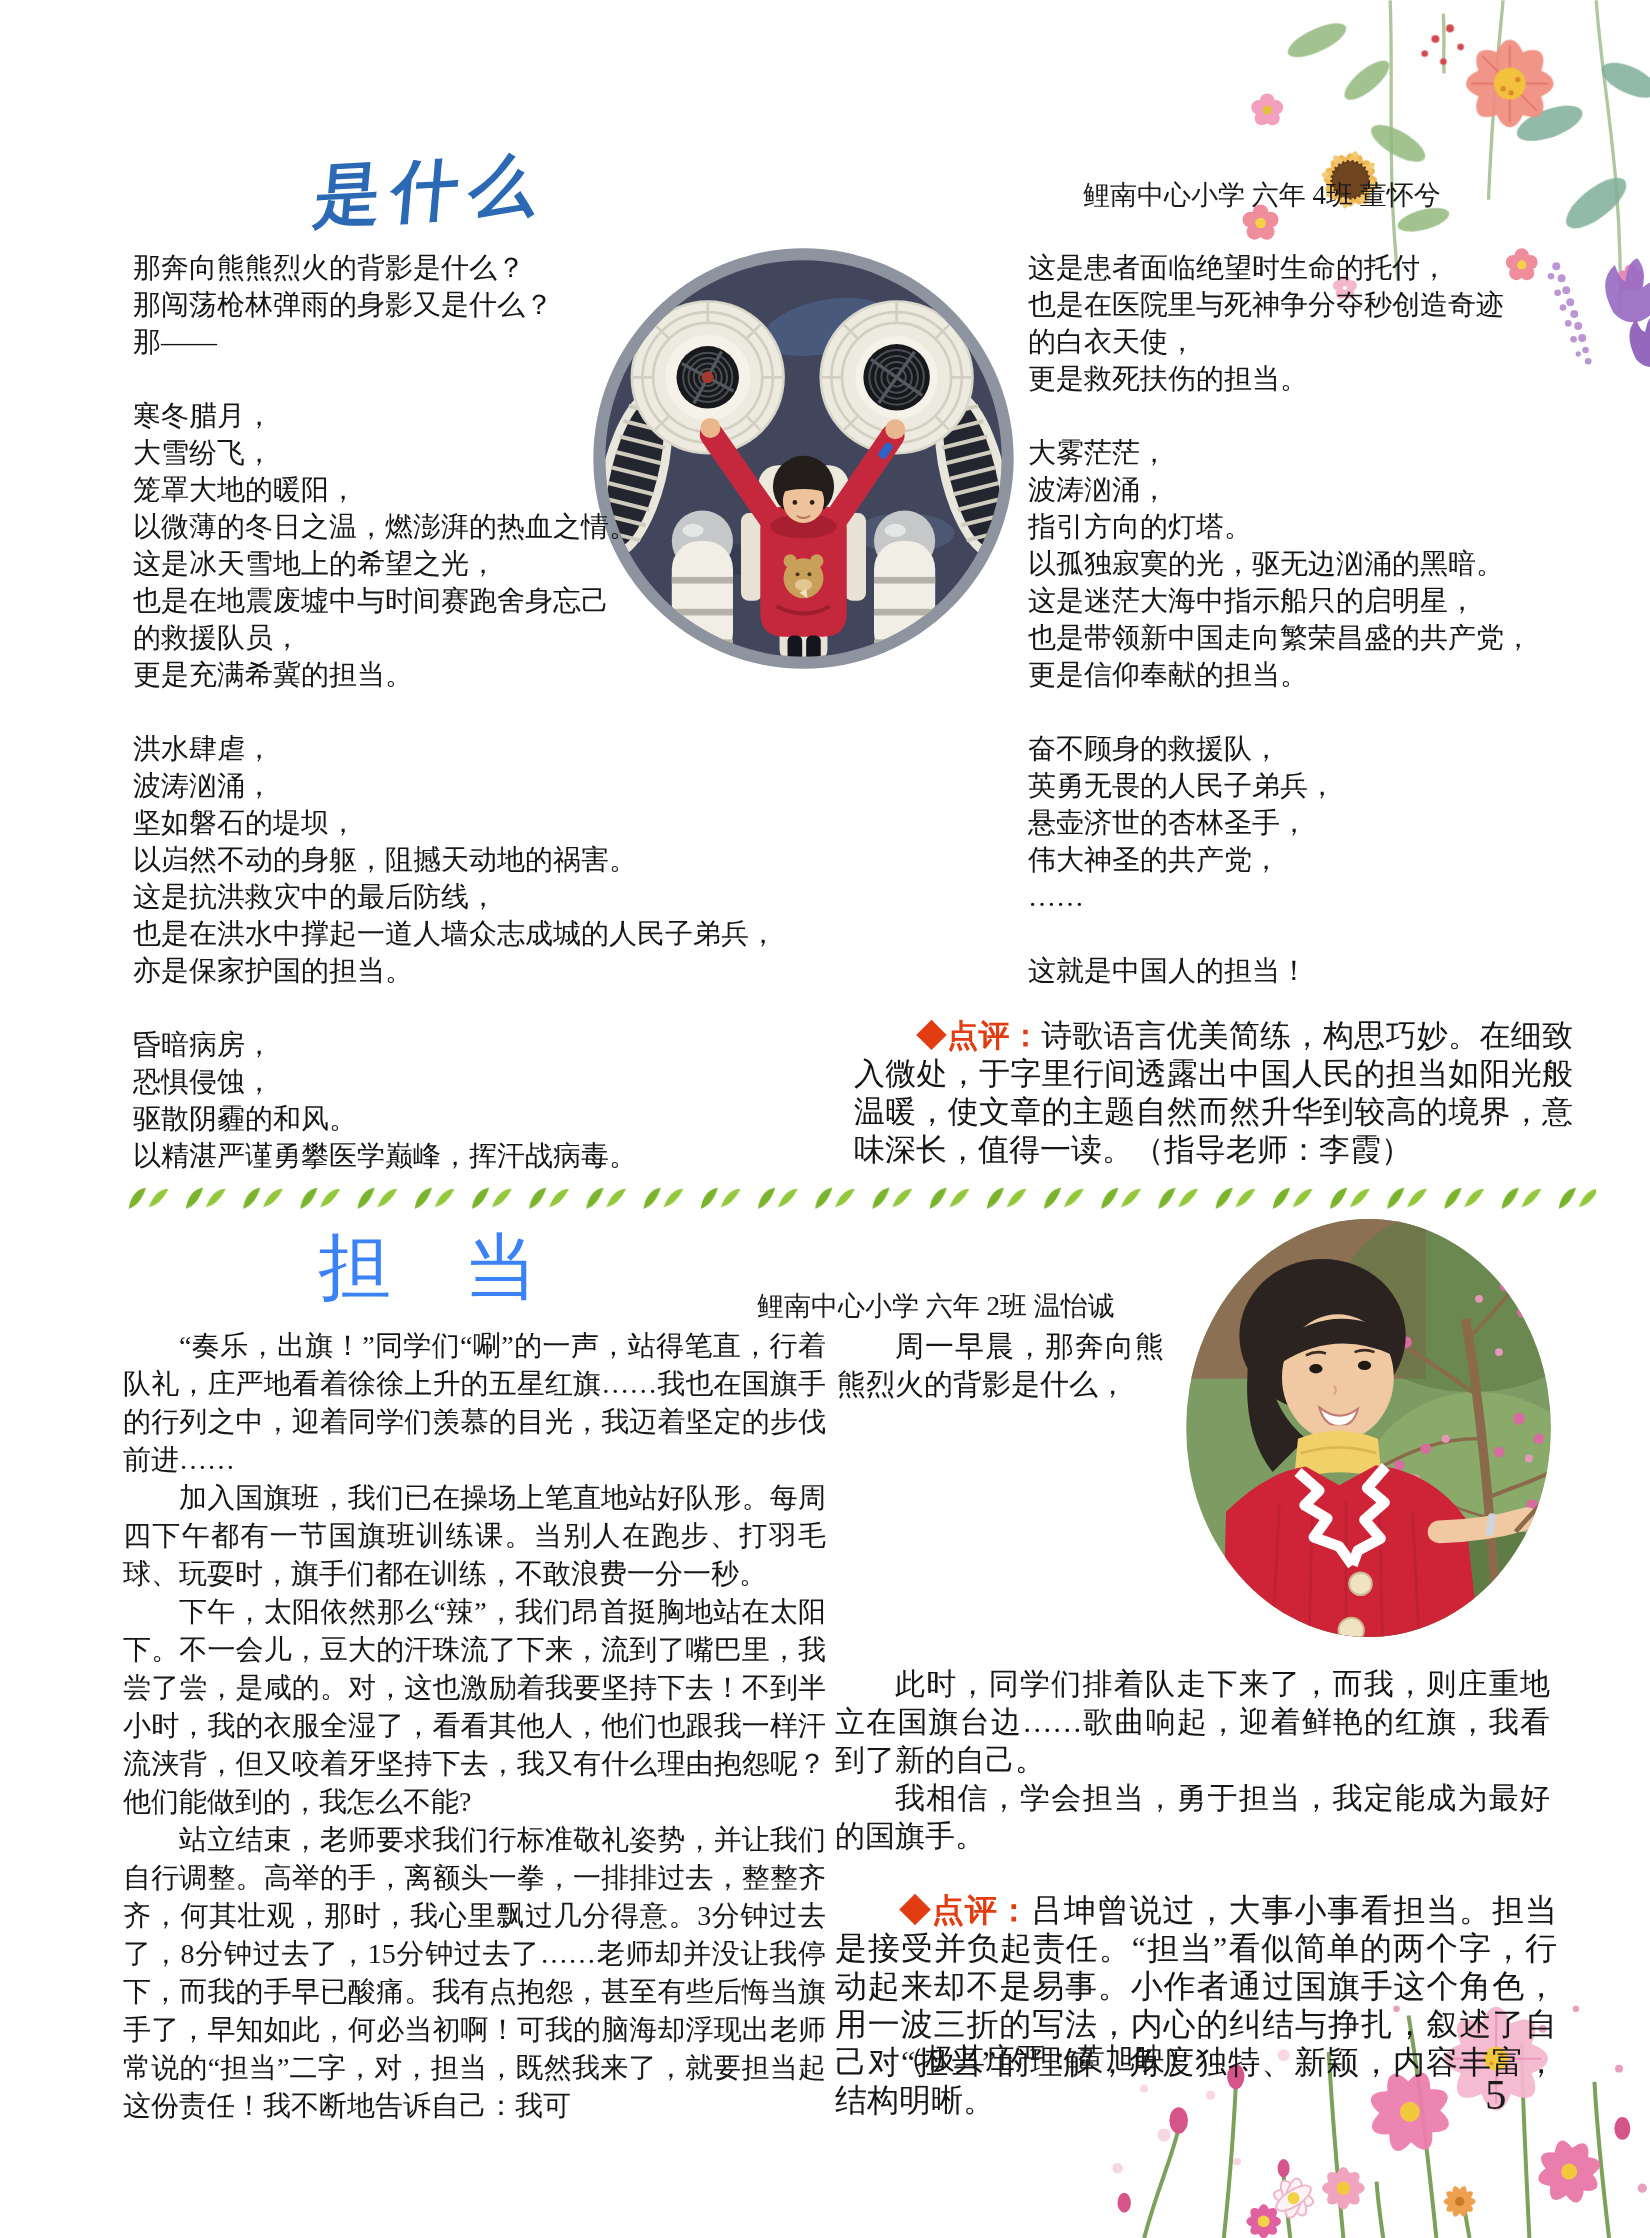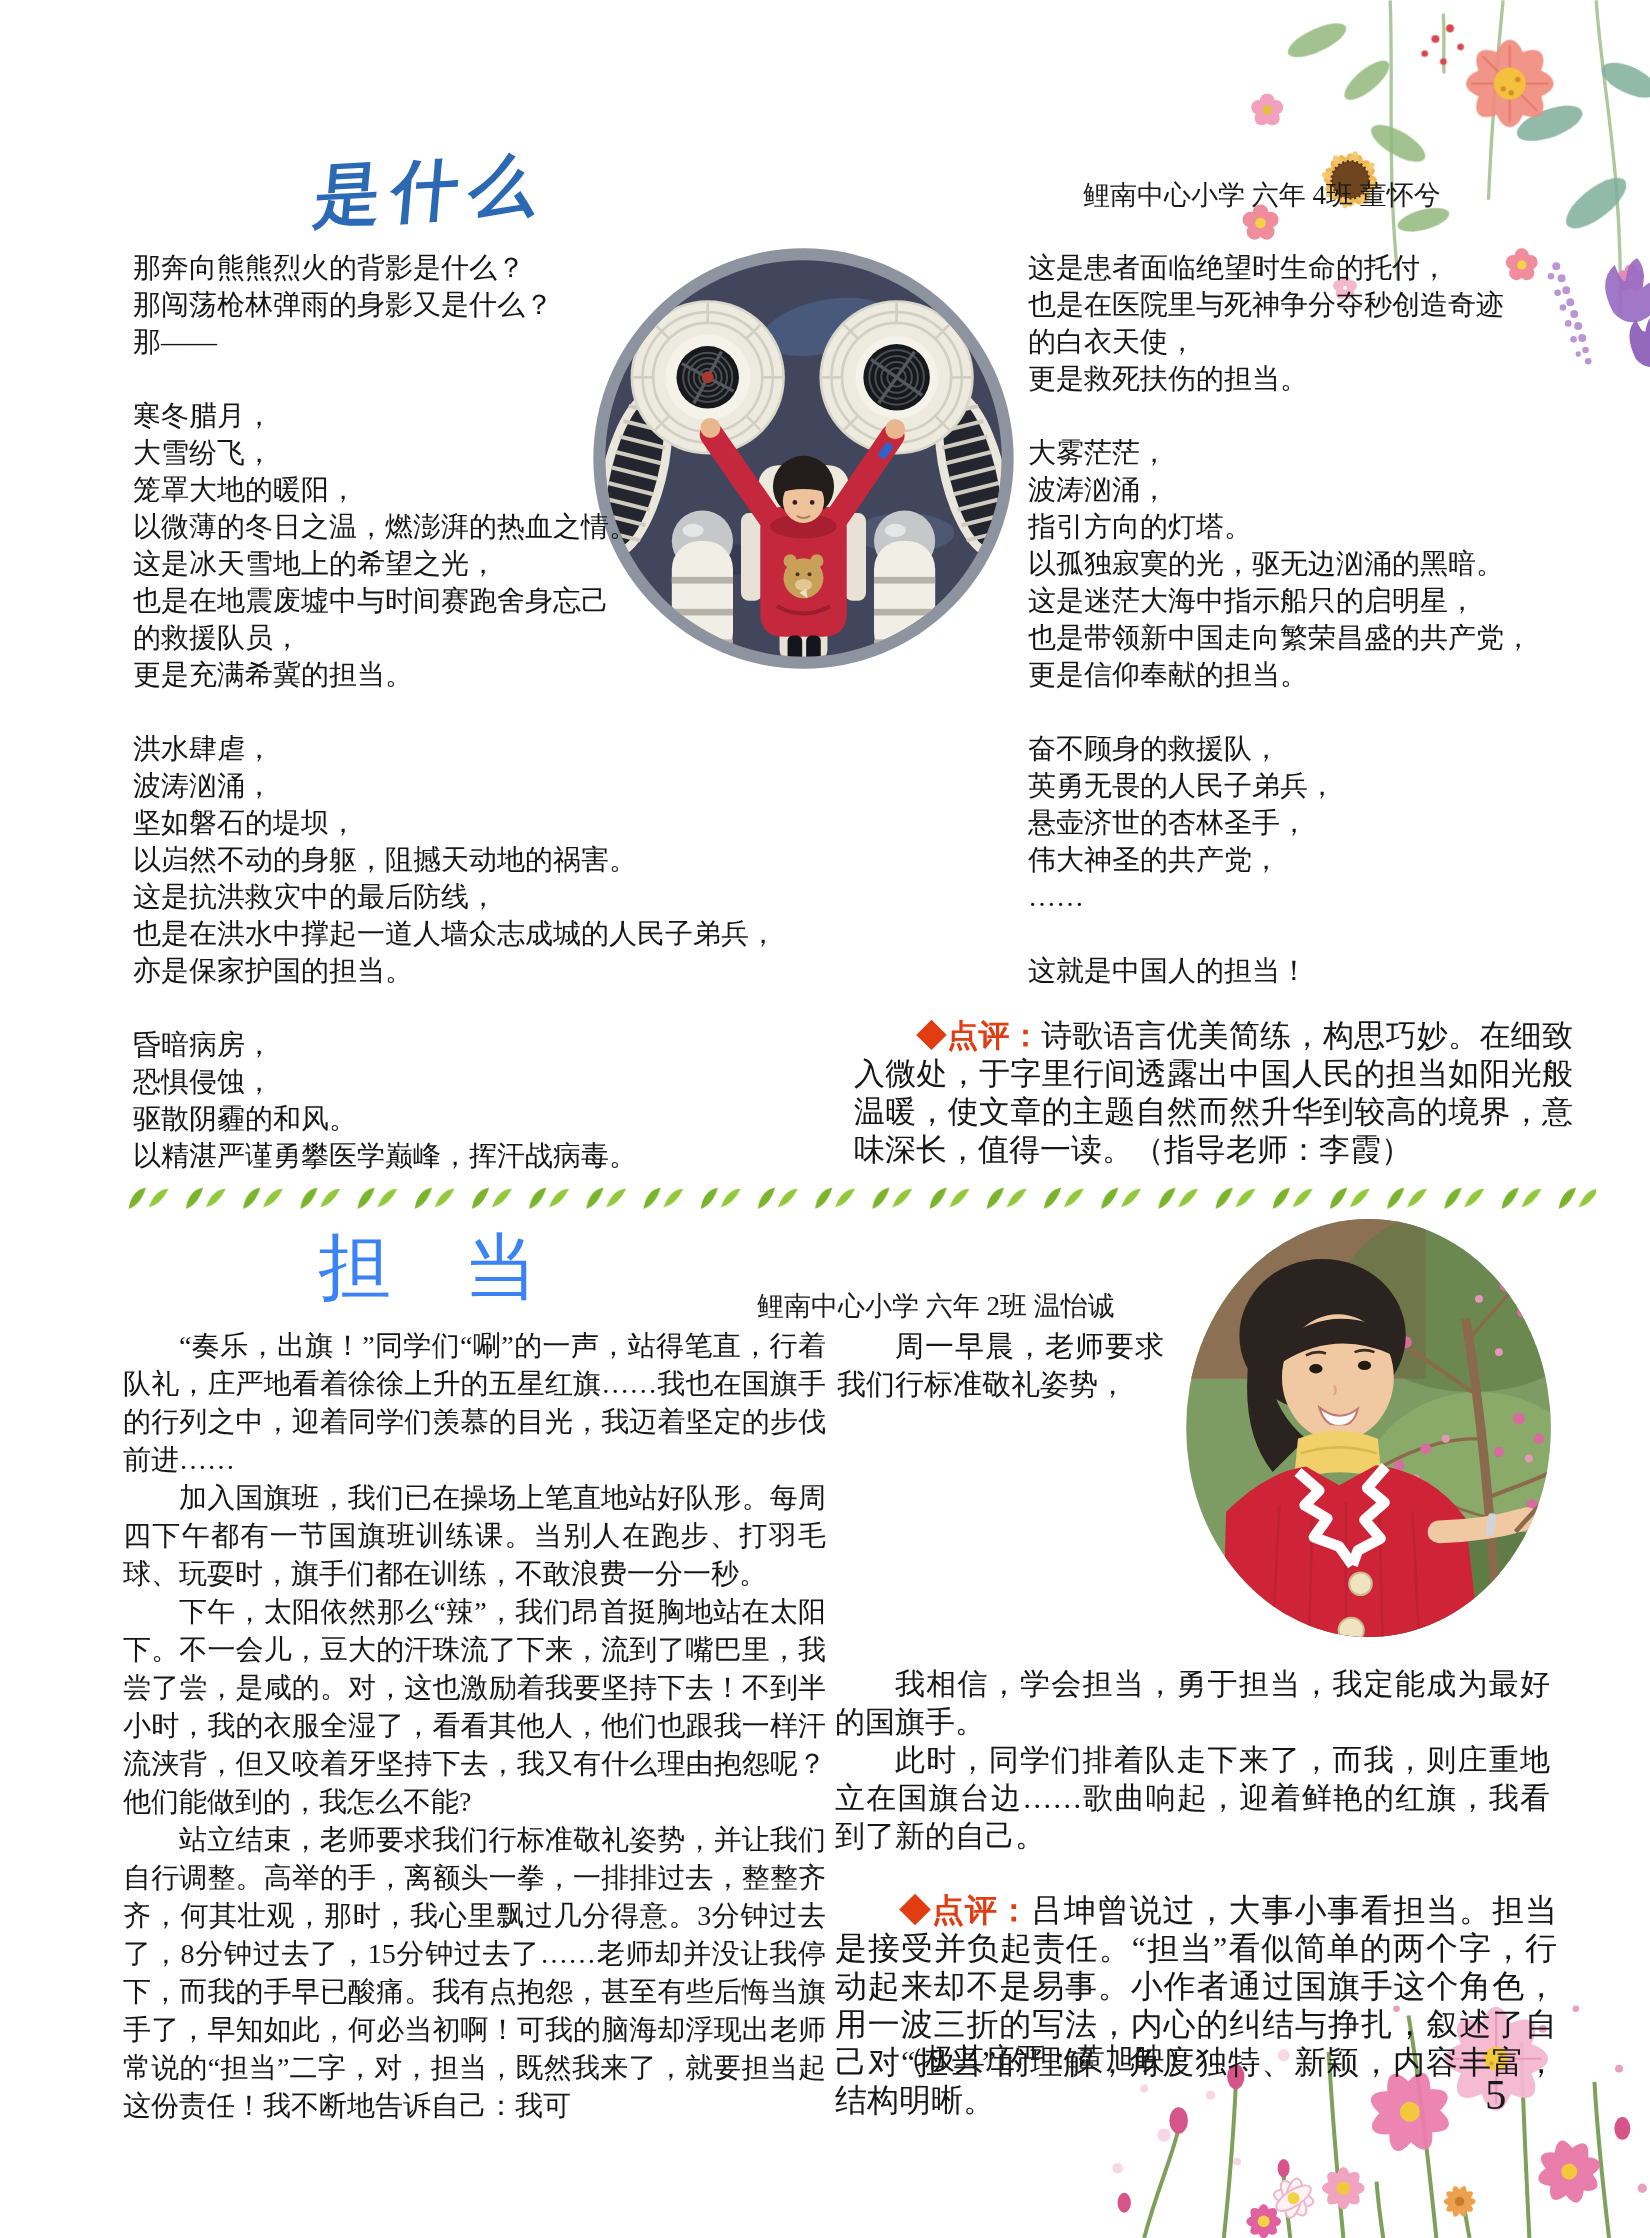--- a/index.html
+++ b/index.html
@@ -494,26 +494,26 @@
   </div>
 
   <div class="abs essay col-left" style="left:123px;top:1327px;">
     <p>“奏乐，出旗！”同学们“唰”的一声，站得笔直，行着队礼，庄严地看着徐徐上升的五星红旗……我也在国旗手的行列之中，迎着同学们羡慕的目光，我迈着坚定的步伐前进……</p>
     <p>加入国旗班，我们已在操场上笔直地站好队形。每周四下午都有一节国旗班训练课。当别人在跑步、打羽毛球、玩耍时，旗手们都在训练，不敢浪费一分一秒。</p>
     <p>下午，太阳依然那么“辣”，我们昂首挺胸地站在太阳下。不一会儿，豆大的汗珠流了下来，流到了嘴巴里，我尝了尝，是咸的。对，这也激励着我要坚持下去！不到半小时，我的衣服全湿了，看看其他人，他们也跟我一样汗流浃背，但又咬着牙坚持下去，我又有什么理由抱怨呢？他们能做到的，我怎么不能?</p>
     <p>站立结束，老师要求我们行标准敬礼姿势，并让我们自行调整。高举的手，离额头一拳，一排排过去，整整齐齐，何其壮观，那时，我心里飘过几分得意。3分钟过去了，8分钟过去了，15分钟过去了……老师却并没让我停下，而我的手早已酸痛。我有点抱怨，甚至有些后悔当旗手了，早知如此，何必当初啊！可我的脑海却浮现出老师常说的“担当”二字，对，担当，既然我来了，就要担当起这份责任！我不断地告诉自己：我可</p>
   </div>
 
   <div class="abs essay col-mid" style="left:837px;top:1327px;">
-    <p>周一早晨，老师要求我们行标准敬礼姿势，</p>
+    <p>周一早晨，那奔向熊熊烈火的背影是什么，</p>
   </div>
 
   <div class="abs essay col-wide" style="left:835px;top:1665px;">
+    <p>此时，同学们排着队走下来了，而我，则庄重地立在国旗台边……歌曲响起，迎着鲜艳的红旗，我看到了新的自己。</p>
     <p>我相信，学会担当，勇于担当，我定能成为最好的国旗手。</p>
-    <p>此时，同学们排着队走下来了，而我，则庄重地立在国旗台边……歌曲响起，迎着鲜艳的红旗，我看到了新的自己。</p>
   </div>
 
   <p class="abs comment comment2" style="left:835px;top:1891px;"><span class="comment-label">◆点评：</span><span>吕坤曾说过，大事小事看担当。担当是接受并负起责任。“担当”看似简单的两个字，行动起来却不是易事。小作者通过国旗手这个角色，用一波三折的写法，内心的纠结与挣扎，叙述了自己对“担当”的理解，角度独特、新颖，内容丰富，结构明晰。</span></p>
 
   <p class="abs teacher" style="left:835px;top:2040px;width:722px;">（极其庄严：黄旭映）</p>
 
   <svg class="abs" style="left:1064px;top:1969px;z-index:0;" width="586" height="269" viewBox="0 0 881 405" aria-hidden="true">
     <g fill="#f0a8c4" opacity="0.45">
       <circle cx="150" cy="250" r="10"></circle>
         <circle cx="220" cy="190" r="7"></circle>

